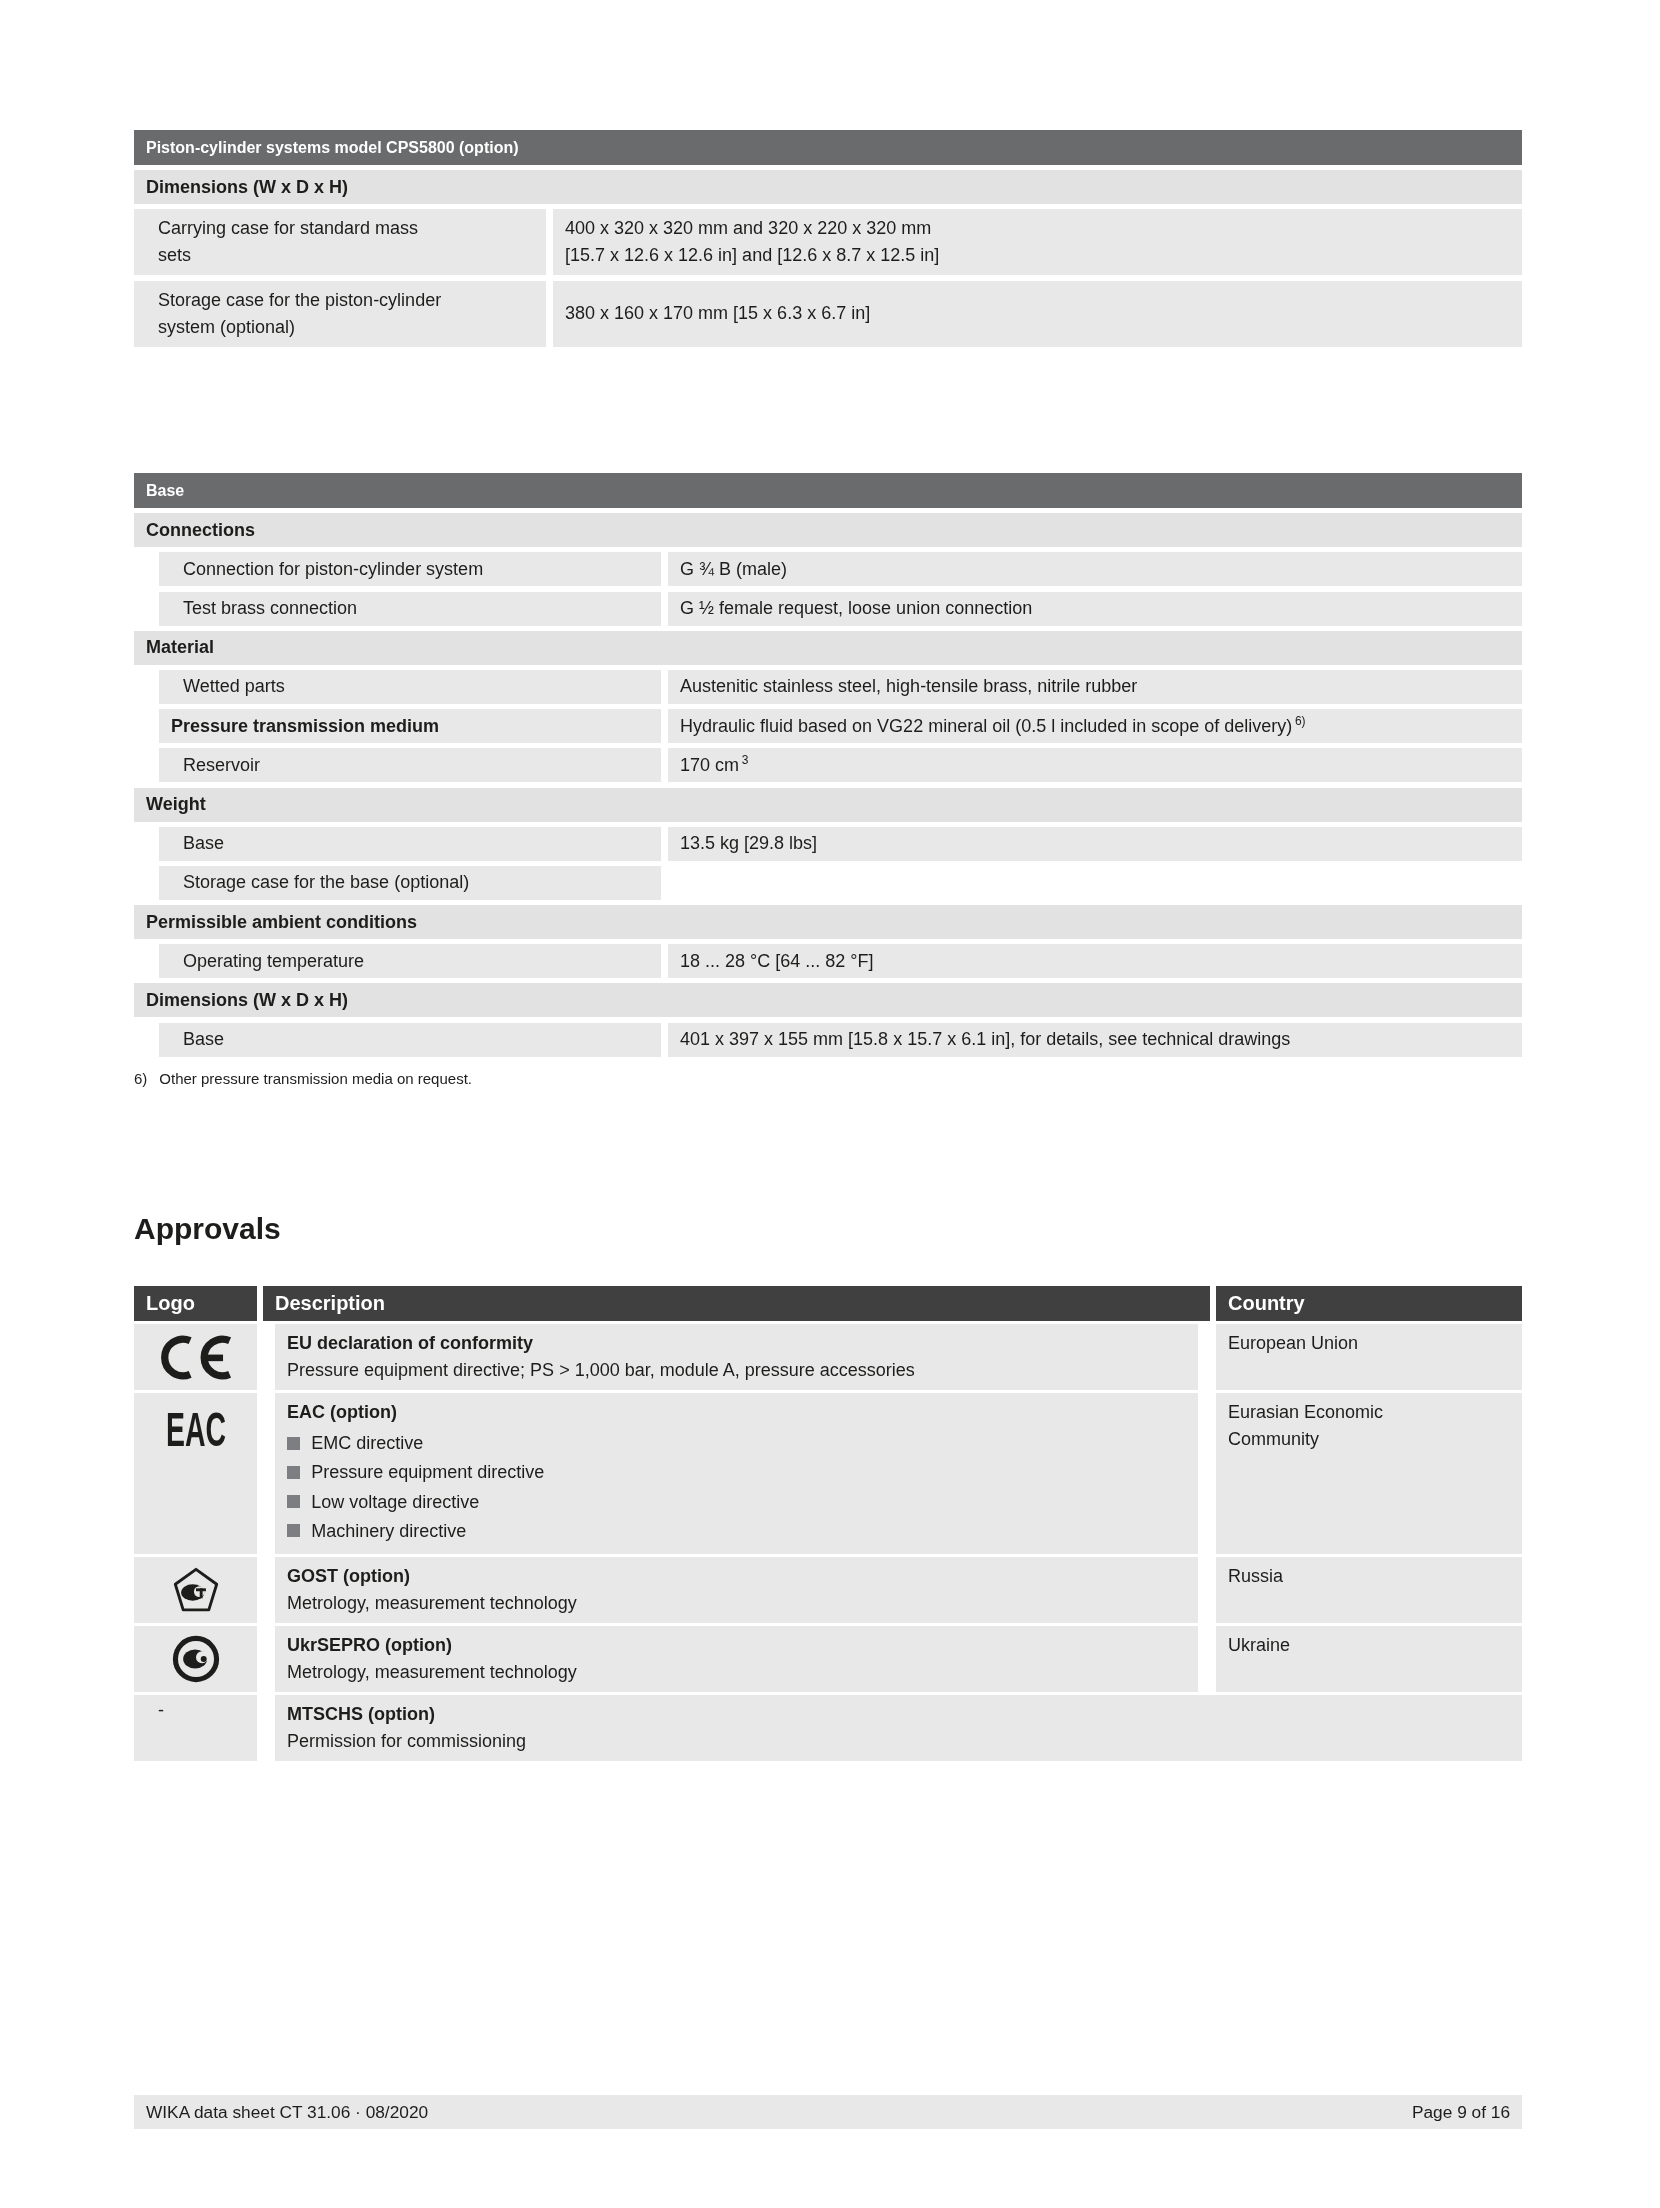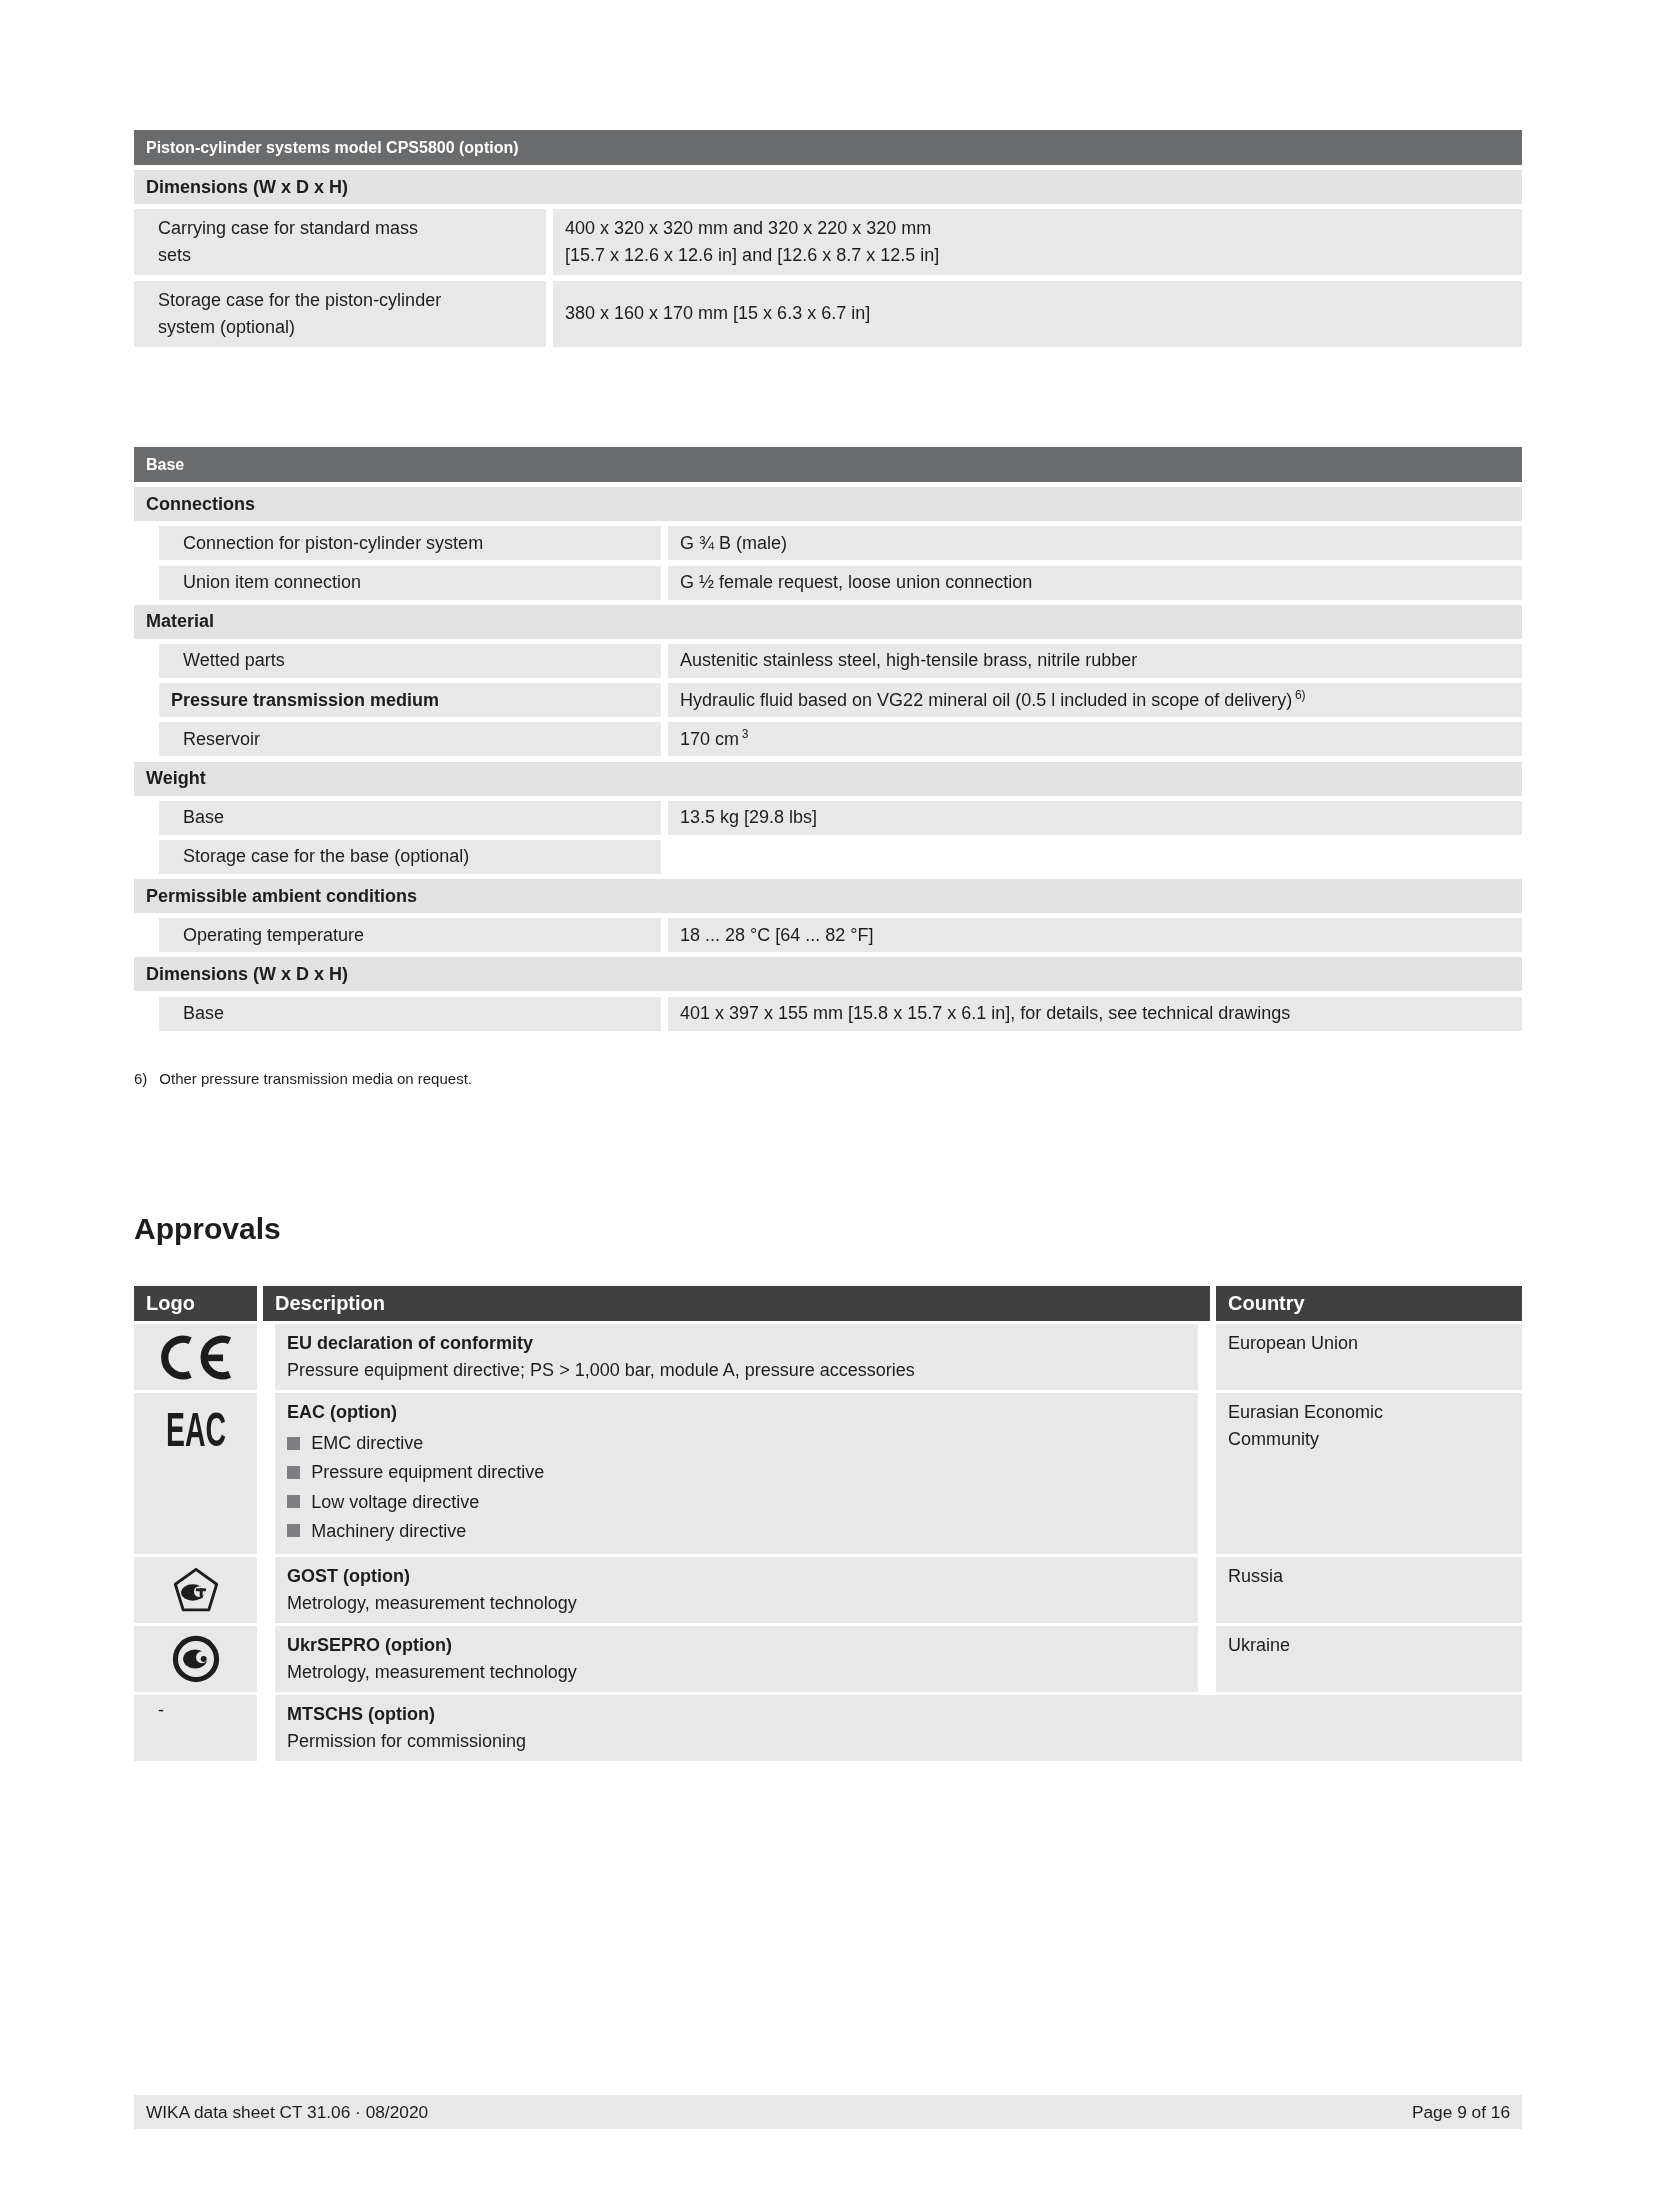--- a/index.html
+++ b/index.html
@@ -94,34 +94,34 @@
     </div>
     <div class="row data h2">
       <div class="cell label">Storage case for the piston-cylinder
 system (optional)</div>
       <div class="cell value">
         <span>380 x 160 x 170 mm [15 x 6.3 x 6.7 in]</span>
       </div>
     </div>
   </div>
 
-  <div class="section t-base" style="top:447px;">
+  <div class="section t-base" style="top:473px;">
     <div class="t-header">
       <span>Base</span>
     </div>
 
     <div class="row sub">
       <span>Connections</span>
     </div>
     <div class="row data h1">
       <div class="cell label">Connection for piston-cylinder system</div>
       <div class="cell value"><span>G ¾ B (male)</span></div>
     </div>
     <div class="row data h1">
-      <div class="cell label">Union item connection</div>
+      <div class="cell label">Test brass connection</div>
       <div class="cell value"><span>G ½ female request, loose union connection</span></div>
     </div>
 
     <div class="row sub">
       <span>Material</span>
     </div>
     <div class="row data h1">
       <div class="cell label">Wetted parts</div>
       <div class="cell value"><span>Austenitic stainless steel, high-tensile brass, nitrile rubber</span></div>
     </div>

